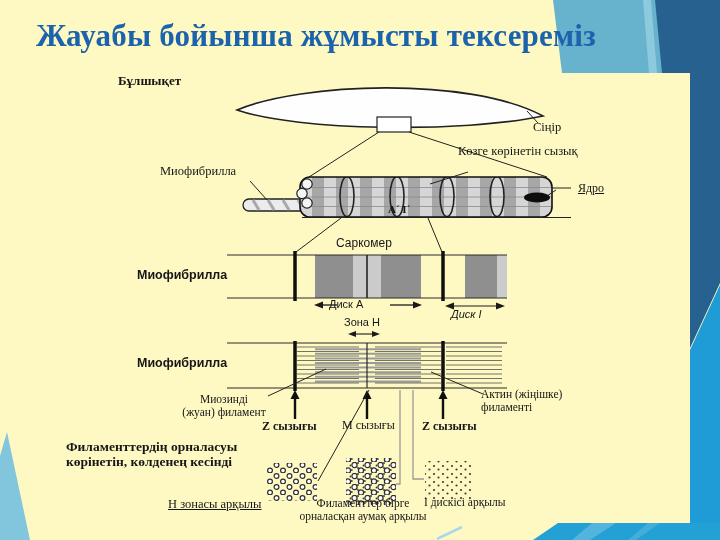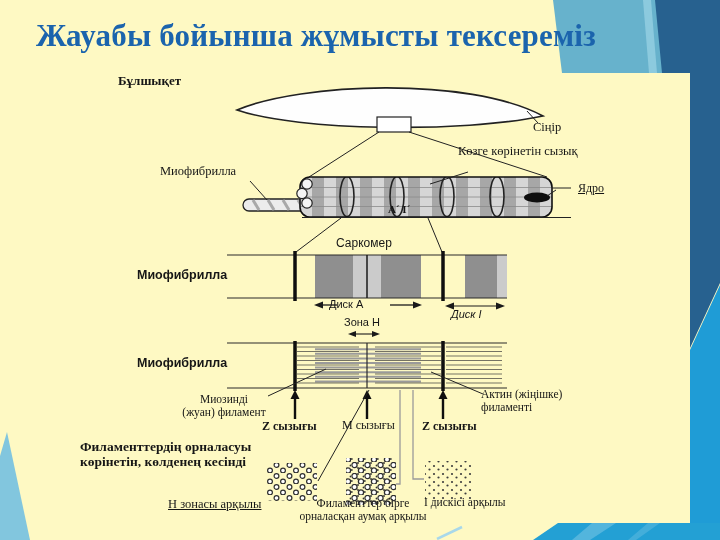--- a/index.html
+++ b/index.html
@@ -255,21 +255,21 @@
 
   <div class="lbl serif z2" style="left:342px;top:419px;font-size:12px;">М сызығы</div>
 
   <div class="lbl serif z2" style="left:422px;top:420px;font-size:12px;font-weight:600;">Z сызығы</div>
 
   <div class="lbl serif z2" style="left:481px;top:388px;font-size:11.5px;">
     <div>Актин (жіңішке)</div>
     <div>филаменті</div>
   </div>
 
-  <div class="lbl serif b z2" style="left:66px;top:439px;font-size:13.5px;margin-left:14px;">
+  <div class="lbl serif b z2" style="left:66px;top:439px;font-size:13.5px;">
     <div>Филаменттердің орналасуы</div>
     <div>көрінетін, көлденең кесінді</div>
   </div>
 
   <div class="lbl serif z2" style="left:168px;top:497px;font-size:12.5px;text-decoration:underline;">Н зонасы арқылы</div>
 
   <div class="lbl serif ctr z2" style="left:296px;top:497px;width:134px;font-size:11.5px;">
     <div>Филаменттер бірге</div>
     <div>орналасқан аумақ арқылы</div>
   </div>

